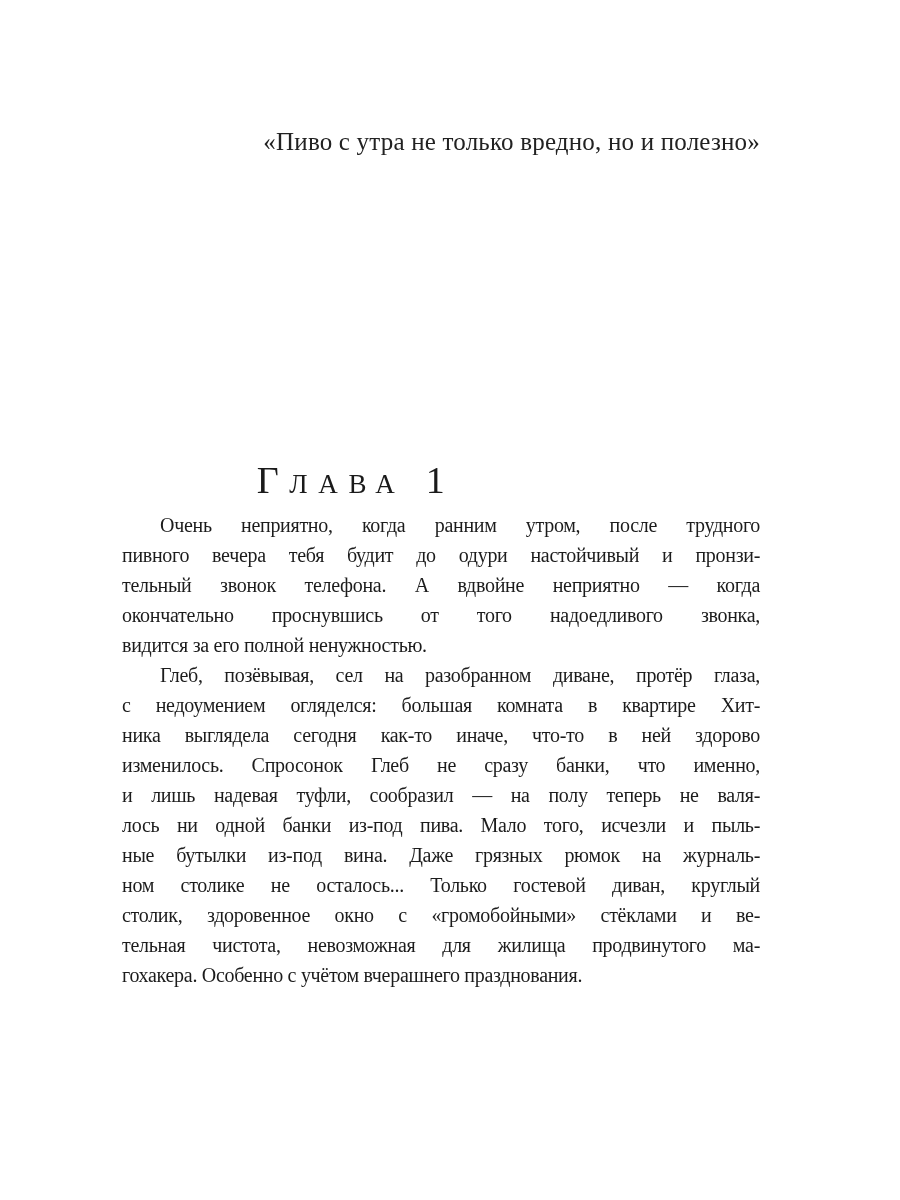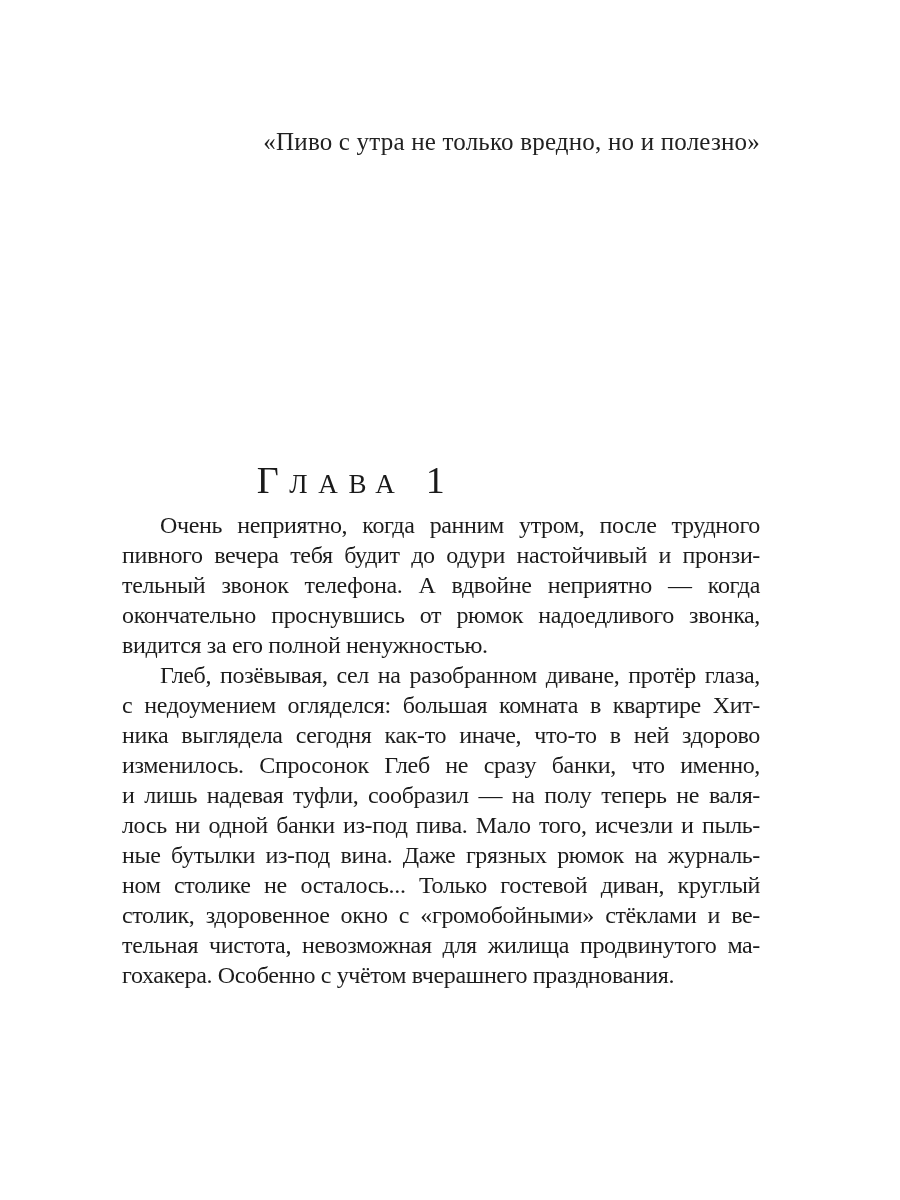--- a/index.html
+++ b/index.html
@@ -45,21 +45,21 @@
     letter-spacing: 0.28em;
     color: #1a1a1a;
     white-space: nowrap;
     margin-top: 17px;
   }
   .body-text {
     position: absolute;
     top: 510px;
     left: 122px;
     width: 638px;
-    font-size: 24px;
+    font-size: 20px;
     line-height: 30px;
     letter-spacing: -0.015em;
     color: #1c1c1c;
   }
   .para {
     margin: 0;
     padding: 0;
   }
   .line {
     text-align: justify;
@@ -82,21 +82,21 @@
     <div class="quote">«Пиво с утра не только вредно, но и полезно»</div>
   </div>
 
   <div class="chapter-title">Глава 1</div>
 
   <div class="body-text">
       <div class="para">
         <div class="line first">Очень неприятно, когда ранним утром, после трудного</div>
         <div class="line">пивного вечера тебя будит до одури настойчивый и пронзи-</div>
         <div class="line">тельный звонок телефона. А вдвойне неприятно — когда</div>
-        <div class="line">окончательно проснувшись от рюмок надоедливого звонка,</div>
+        <div class="line">окончательно проснувшись от того надоедливого звонка,</div>
         <div class="line end">видится за его полной ненужностью.</div>
       </div>
       <div class="para">
         <div class="line first">Глеб, позёвывая, сел на разобранном диване, протёр глаза,</div>
         <div class="line">с недоумением огляделся: большая комната в квартире Хит-</div>
         <div class="line">ника выглядела сегодня как-то иначе, что-то в ней здорово</div>
         <div class="line">изменилось. Спросонок Глеб не сразу банки, что именно,</div>
         <div class="line">и лишь надевая туфли, сообразил — на полу теперь не валя-</div>
         <div class="line">лось ни одной банки из-под пива. Мало того, исчезли и пыль-</div>
         <div class="line">ные бутылки из-под вина. Даже грязных рюмок на журналь-</div>

